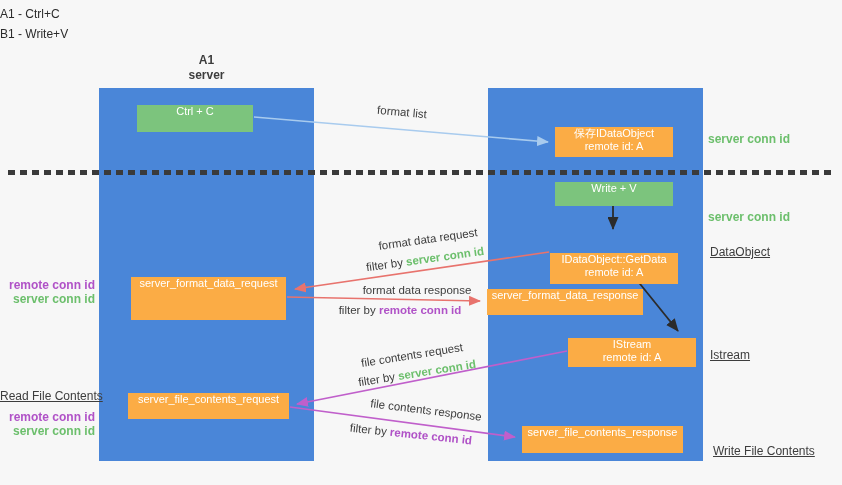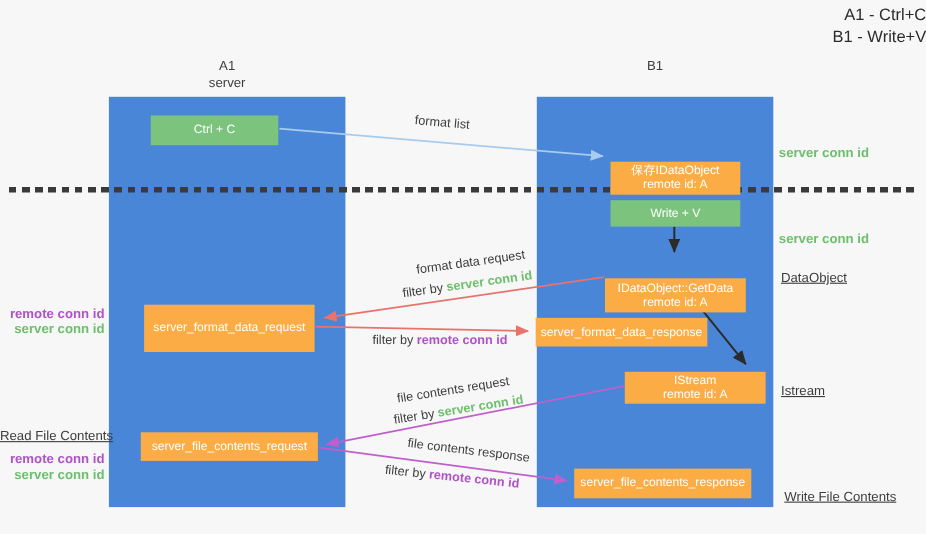--- a/index.html
+++ b/index.html
@@ -14,38 +14,38 @@
     --text-purple:#B052C7;
     --text-dark:#3D3D3D;
     --bg:#F7F7F7;
   }
   html,body{margin:0;padding:0;}
   .canvas{
     position:relative;width:842px;height:485px;background:var(--bg);
     font-family:"Liberation Sans",sans-serif;overflow:hidden;
   }
   .title{
-    position:absolute;left:0;right:0;top:4px;text-align:right;
-    font-size:15px;line-height:20px;color:#2B2B2B;
+    position:absolute;left:0;right:0;top:4px;text-align:left;
+    font-size:12px;line-height:20px;color:#2B2B2B;
   }
   .col-header{
     position:absolute;top:53px;width:215px;text-align:center;
     font-size:12px;line-height:15px;color:var(--text-dark);
   }
   .lifeline{
     position:absolute;top:88px;width:215px;height:373px;
     background:var(--column-blue);
   }
   .divider{
     position:absolute;left:8px;top:170px;width:824px;height:5px;
     background:repeating-linear-gradient(to right,#3A3A3A 0 7px,transparent 7px 12px);
   }
   .node{
     position:absolute;display:flex;flex-direction:column;align-items:center;
-    justify-content:center;color:#fff;font-size:11px;line-height:13px;
+    justify-content:flex-start;color:#fff;font-size:11px;line-height:13px;
     text-align:center;white-space:nowrap;
   }
   .green-node{background:var(--box-green);}
   .orange-node{background:var(--box-orange);}
   .flabel{
     position:absolute;font-size:11.5px;color:var(--text-dark);
     text-align:center;white-space:nowrap;height:14px;line-height:14px;
   }
   .side{position:absolute;font-size:12px;line-height:14px;white-space:nowrap;}
   .left-lab{position:absolute;left:0;width:95px;text-align:right;font-size:12px;line-height:14px;white-space:nowrap;}
@@ -65,26 +65,25 @@
 </head>
 <body>
 
 <div class="canvas">
 
   <div class="title">
     <div>A1 - Ctrl+C</div>
     <div>B1 - Write+V</div>
   </div>
 
-  <div class="col-header" style="left:99px;">
+  <div class="col-header" style="left:99px;font-weight:bold;">
     <div>A1</div>
     <div>server</div>
   </div>
   <div class="col-header" style="left:488px;">
-    <div>B1</div>
   </div>
 
   <div class="lifeline" style="left:99px;"></div>
   <div class="lifeline" style="left:488px;"></div>
 
   <div class="divider"></div>
 
   <svg class="arrows" width="842" height="485" viewBox="0 0 842 485">
     <defs>
       <marker id="mblue" markerUnits="userSpaceOnUse" markerWidth="12" markerHeight="10" refX="11" refY="5" orient="auto">
@@ -105,21 +104,21 @@
     <line class="arrow-salmon" x1="549" y1="252" x2="295" y2="289" stroke-width="1.6" marker-end="url(#msalmon)"></line>
     <line class="arrow-salmon" x1="287" y1="297" x2="480" y2="301" stroke-width="1.6" marker-end="url(#msalmon)"></line>
     <line class="arrow-black" x1="628" y1="269" x2="678" y2="331" stroke-width="1.8" marker-end="url(#mblack)"></line>
     <line class="arrow-magenta" x1="567" y1="351" x2="297" y2="404" stroke-width="1.6" marker-end="url(#mmagenta)"></line>
     <line class="arrow-magenta" x1="290" y1="407" x2="515" y2="437" stroke-width="1.6" marker-end="url(#mmagenta)"></line>
   </svg>
 
   <div class="node green-node" style="left:137px;top:105px;width:116px;height:27px;">
     <span>Ctrl + C</span>
   </div>
-  <div class="node orange-node" style="left:555px;top:127px;width:118px;height:30px;margin-top:20px;">
+  <div class="node orange-node" style="left:555px;top:127px;width:118px;height:30px;">
     <span>保存IDataObject</span>
     <span>remote id: A</span>
   </div>
   <div class="node green-node" style="left:555px;top:182px;width:118px;height:24px;">
     <span>Write + V</span>
   </div>
   <div class="node orange-node" style="left:550px;top:237px;width:128px;height:31px;margin-top:16px;">
     <span>IDataObject::GetData</span>
     <span>remote id: A</span>
   </div>
@@ -140,20 +139,21 @@
     <span>server_file_contents_response</span>
   </div>
 
   <div class="flabel" style="left:337px;top:105px;width:130px;transform:rotate(5deg);">format list</div>
 
   <div class="flabel" style="left:348px;top:232px;width:160px;transform:rotate(-8deg);">format data request</div>
   <div class="flabel" style="left:345px;top:252px;width:160px;transform:rotate(-8deg);">
     <span>filter by </span><span class="green-t">server conn id</span>
   </div>
 
+  <div class="flabel" style="left:337px;top:283px;width:160px;">format data response</div>
   <div class="flabel" style="left:320px;top:303px;width:160px;">
     <span>filter by </span><span class="purple-t">remote conn id</span>
   </div>
 
   <div class="flabel" style="left:332px;top:348px;width:160px;transform:rotate(-9deg);">file contents request</div>
   <div class="flabel" style="left:337px;top:366px;width:160px;transform:rotate(-9deg);">
     <span>filter by </span><span class="green-t">server conn id</span>
   </div>
 
   <div class="flabel" style="left:341px;top:403px;width:170px;transform:rotate(7deg);">file contents response</div>

